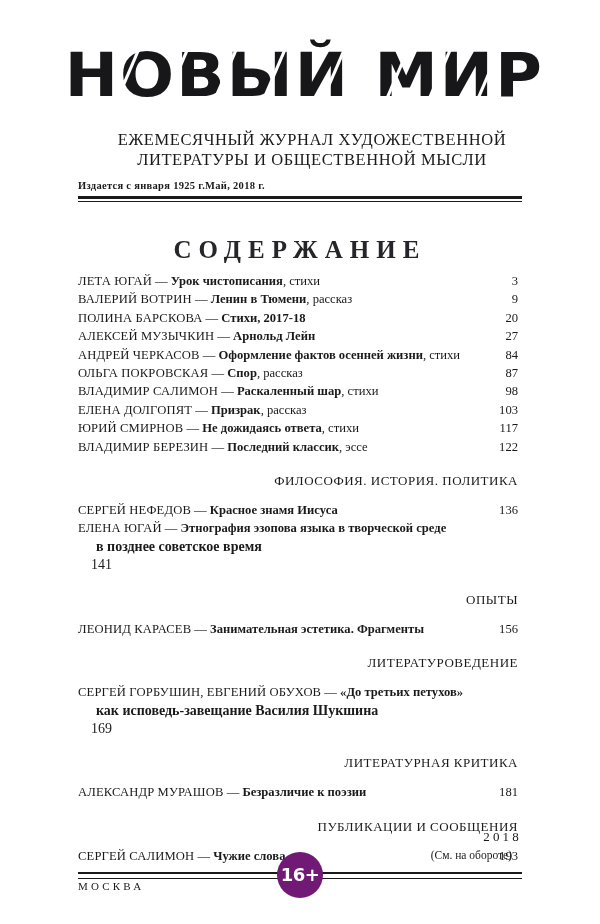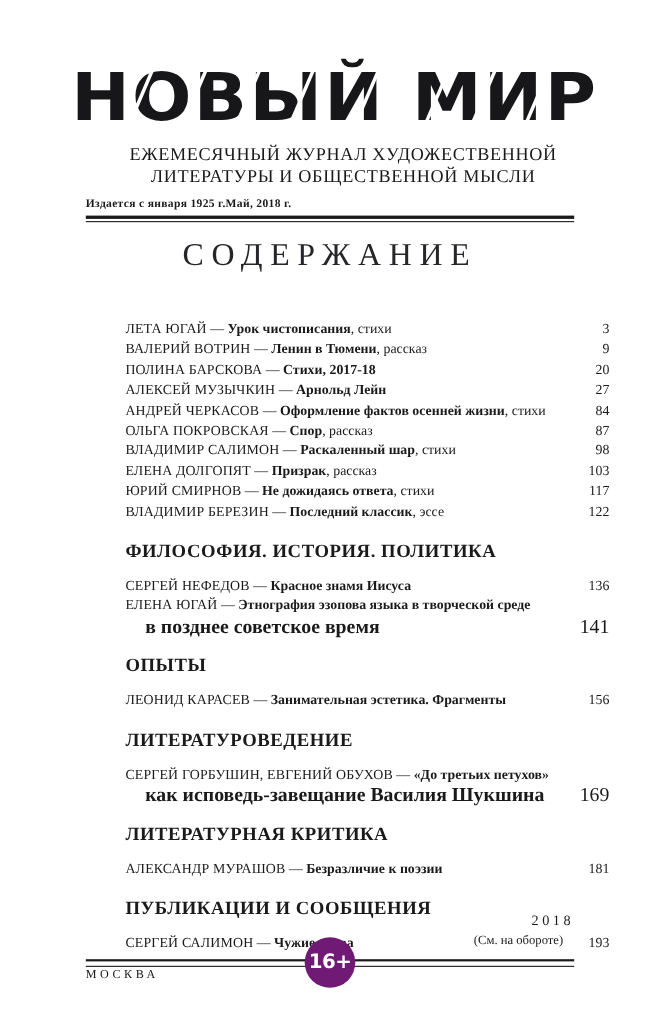--- a/index.html
+++ b/index.html
@@ -20,21 +20,21 @@
     position: absolute;
     left: 0; top: 0;
     width: 600px;
     height: 924px;
   }
 
   
   .masthead {
     position: absolute;
     left: 78px;
-    top: 58px;
+    top: 44px;
     width: 444px;
     text-align: left;
   }
   .logo {
     font-family: "DejaVu Sans", sans-serif;
     font-weight: 700;
     font-size: 60px;
     line-height: 62px;
     letter-spacing: 2px;
     color: #17171a;
@@ -105,46 +105,45 @@
     top: 200.5px;
     width: 444px;
     height: 1px;
     background: #1a1a1a;
   }
 
   
   .toc-heading {
     position: absolute;
     left: 78px;
-    top: 216px;
+    top: 236px;
     width: 444px;
     text-align: center;
     font-family: "Liberation Serif", serif;
-    font-weight: 400;
-    font-size: 29px;
+    font-weight: 700;
+    font-size: 25px;
     letter-spacing: 7px;
     color: #1a1a1a;
     -webkit-text-stroke: 0px;
     text-shadow:
       1.1px 0 0 #ffffff,
       -1.1px 0 0 #ffffff;
   }
   .toc-heading .outline {
     position: relative;
     display: inline-block;
     color: #26262a;
   }
 
   
   .contents {
     position: absolute;
     left: 78px;
-    top: 290px;
+    top: 272px;
     width: 440px;
-    margin-left: 36px;
   }
 
   .entry {
     display: flex;
     align-items: baseline;
     font-size: 12.6px;
     line-height: 18.4px;
     white-space: nowrap;
   }
   .entry .text {
@@ -158,40 +157,41 @@
     font-size: 12.6px;
   }
   .entry .author { font-weight: 400; letter-spacing: 0.15px; }
   .entry .dash   { font-weight: 400; }
   .entry .title  { font-weight: 700; }
   .entry .genre  { font-weight: 400; }
 
   .entry-cont {
     display: flex;
     align-items: baseline;
-    font-size: 18px;
+    font-size: 14px;
     line-height: 18.4px;
     white-space: nowrap;
+    flex-direction: column;
   }
   .entry-cont .text {
     flex: 1 1 auto;
     padding-left: 18px;
     font-weight: 700;
   }
   .entry-cont .page-no {
     flex: 0 0 auto;
     width: 34px;
     text-align: right;
     font-weight: 400;
   }
 
   .section-heading {
-    text-align: left;
-    font-weight: 700;
-    font-size: 17px;
+    text-align: right;
+    font-weight: 400;
+    font-size: 13px;
     letter-spacing: 0.5px;
     padding: 17px 0 12px 0;
   }
 
   
   .see-overleaf {
     position: absolute;
     right: 88px;
     top: 849px;
     font-size: 11.5px;

